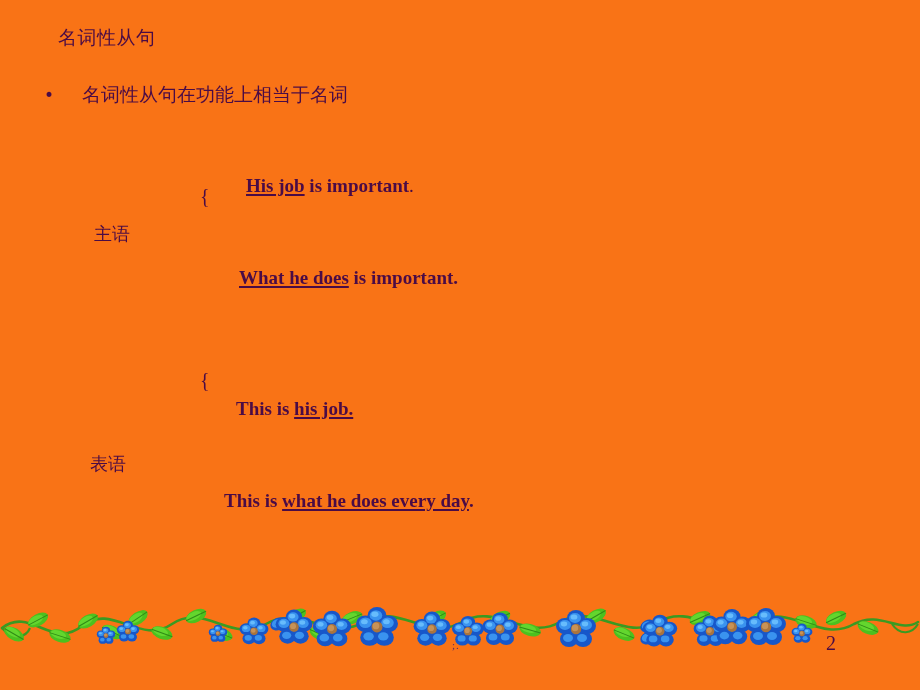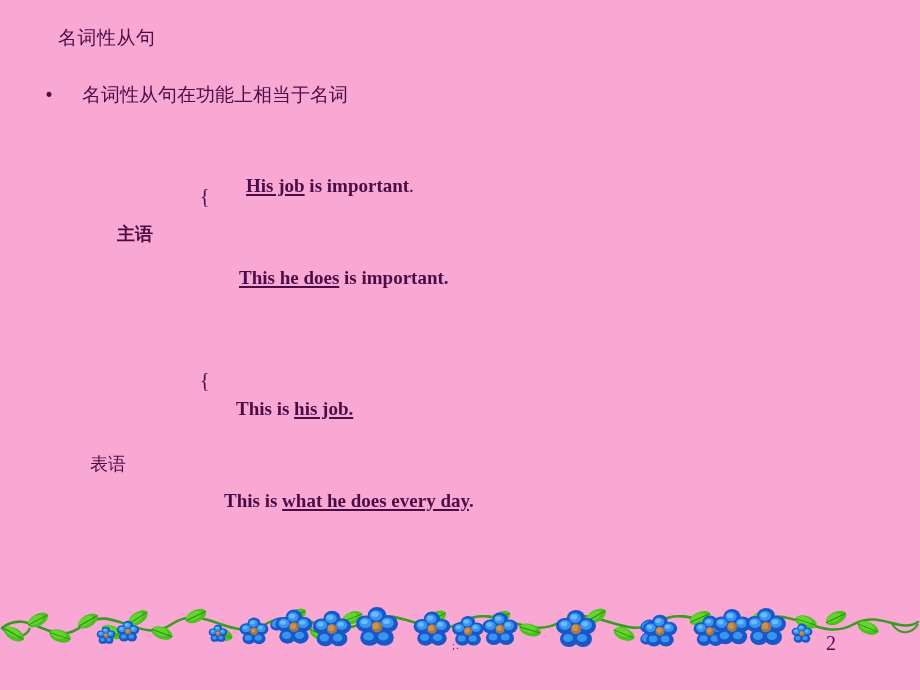--- a/index.html
+++ b/index.html
@@ -11,21 +11,21 @@
     width: 920px;
     height: 690px;
     position: relative;
     overflow: hidden;
     font-family: "Liberation Serif", "DejaVu Serif", serif;
   }
 
   .slide {
     position: absolute;
     inset: 0;
-    background: #f9a8d4;
+    background: #f97316;
   }
 
   
   .slide-title {
     position: absolute;
     left: 58px;
     top: 26px;
     font-family: "DejaVu Sans", "Liberation Sans", sans-serif;
     font-size: 19px;
     line-height: 1.2;
@@ -91,21 +91,21 @@
     text-underline-offset: 2px;
     margin-top: 36px;
   }
   .sentence .plain {
     font-weight: normal;
   }
 
   
   #grp-subject { left: 0; top: 0; width: 920px; height: 300px; }
   #grp-subject .group-brace { left: 200px; top: 186px; }
-  #grp-subject .group-label { left: 117px; top: 223px; font-weight: bold; }
+  #grp-subject .group-label { left: 94px; top: 223px; }
   #s1 { left: 246px; top: 175px; }
   #s2 { left: 239px; top: 267px; }
 
   
   #grp-predicative { left: 0; top: 0; width: 920px; height: 560px; }
   #grp-predicative .group-brace { left: 200px; top: 370px; }
   #grp-predicative .group-label { left: 90px; top: 425px; margin-top: 28px; }
   #s3 { left: 236px; top: 398px; }
   #s4 { left: 224px; top: 490px; }
 
@@ -156,21 +156,21 @@
 
   <div class="group" id="grp-subject">
     <span class="group-brace">{</span>
     <span class="group-label">主语</span>
 
     <div class="sentence" id="s1">
       <span class="u">His job</span><span> is important</span><span class="plain">.</span>
     </div>
 
     <div class="sentence" id="s2">
-      <span class="u">This he does</span><span> is important.</span><span></span>
+      <span class="u">What he does</span><span> is important.</span><span></span>
     </div>
   </div>
 
   <div class="group" id="grp-predicative">
     <span class="group-brace">{</span>
     <span class="group-label">表语</span>
 
     <div class="sentence" id="s3">
       <span>This is </span><span class="u">his job.</span><span></span>
     </div>

